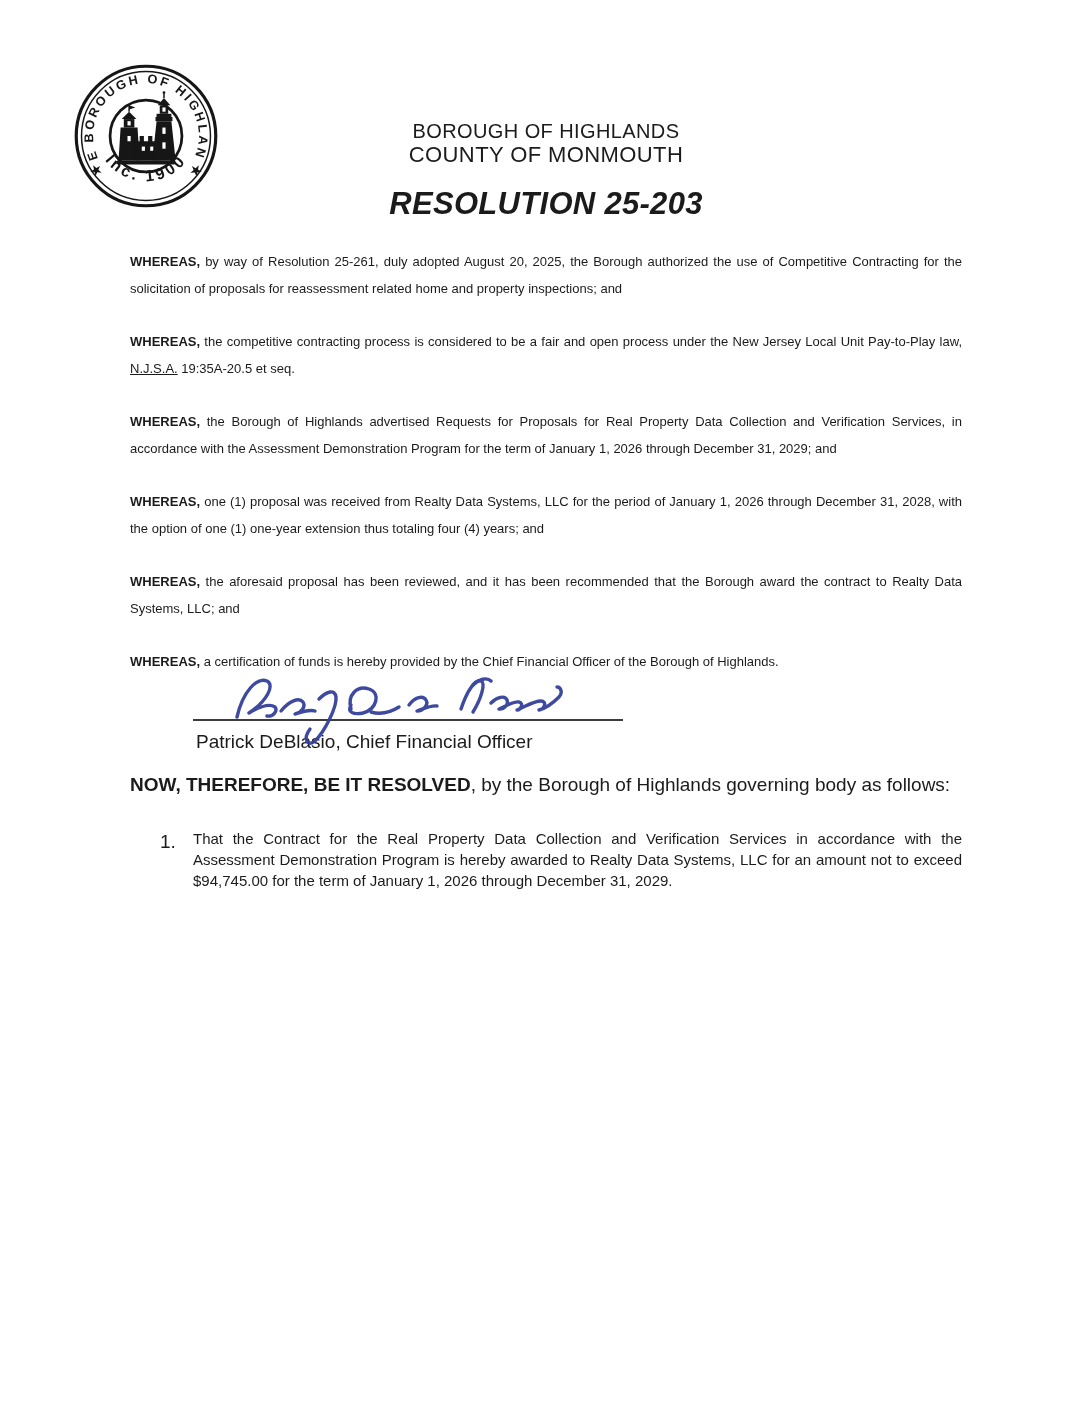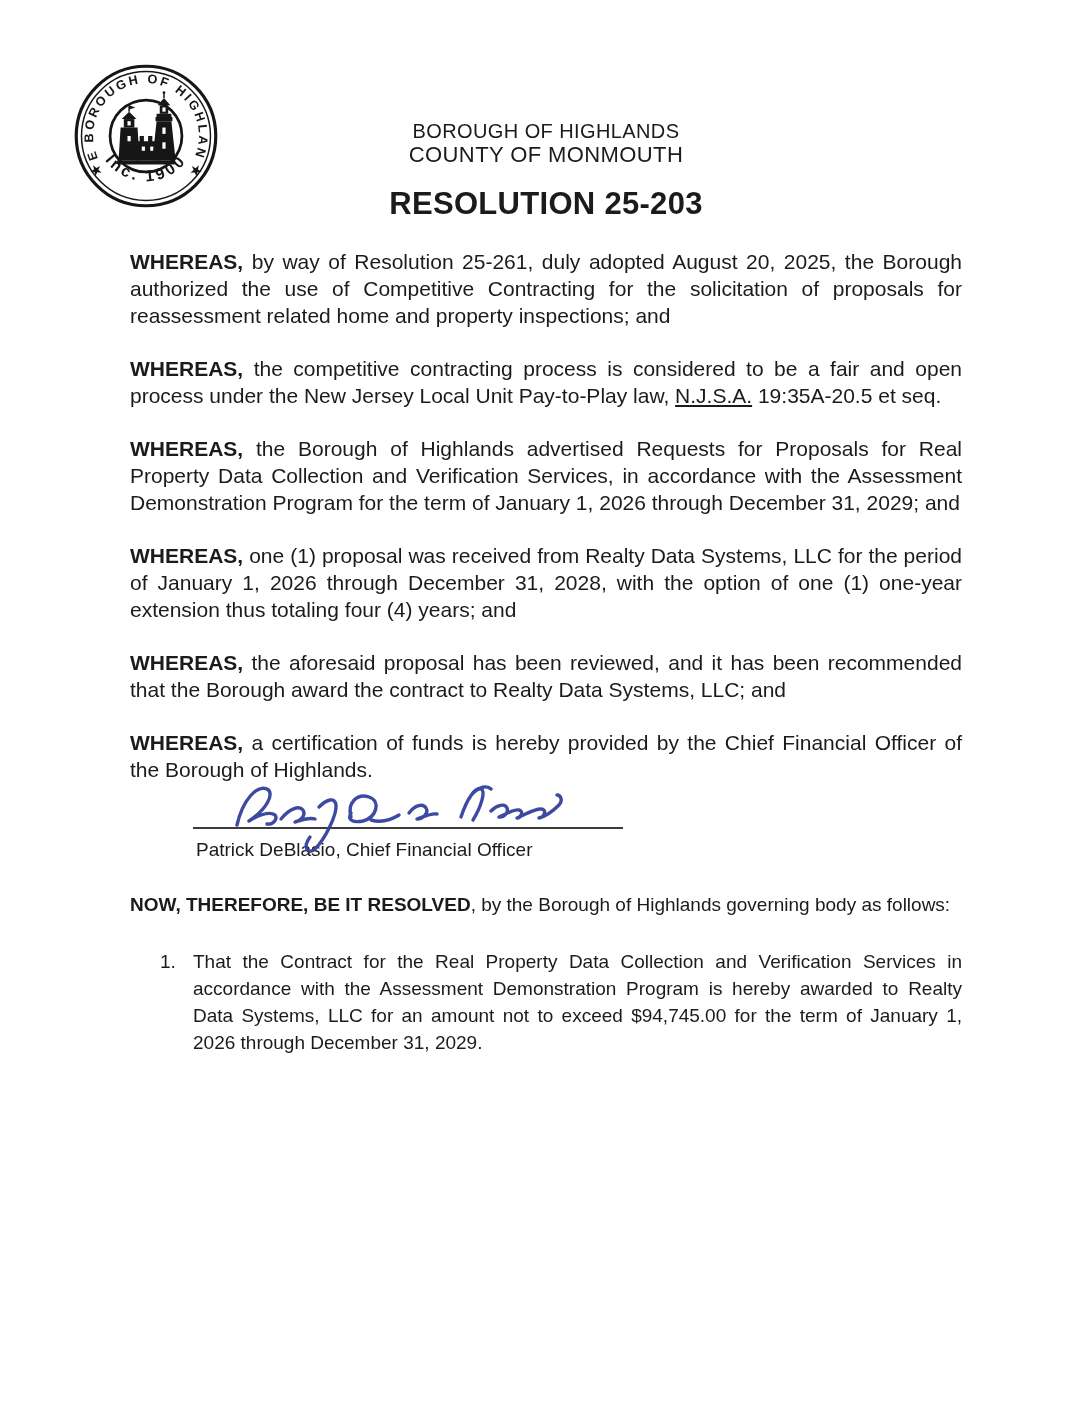--- a/index.html
+++ b/index.html
@@ -10,35 +10,35 @@
     padding:118px 126px 0 130px;
     background:#ffffff;
     font-family:"Liberation Sans", sans-serif;
     color:#1b1b1b;
     overflow:hidden;
   }
   .seal { position:absolute; left:72px; top:62px; width:148px; height:148px; }
   .hdr { text-align:center; }
   .hdr-org { font-size:20px; line-height:26px; letter-spacing:0.4px; }
   .hdr-county { font-size:22px; line-height:22px; letter-spacing:0.4px; }
-  .title { text-align:center; font-size:31px; line-height:36px; font-weight:bold; margin:20px 0 0 0; letter-spacing:0.3px; }
+  .title { text-align:center; font-size:31px; line-height:36px; font-weight:bold; margin:20px 0 0 0; letter-spacing:0.3px;font-style:italic; }
   .subtitle { font-weight:bold; text-align:justify; font-size:19.5px; line-height:28px; margin:15px 66px 0 63px; }
-  .para { font-size:21px; line-height:27px; text-align:justify; margin:26px 0 0 0; }
+  .para { font-size:13px; line-height:27px; text-align:justify; margin:26px 0 0 0; }
   .b { font-weight:bold; }
   .u { text-decoration:underline; }
   .cert { font-size:19px; line-height:27px; margin:26px 0 0 63px; white-space:nowrap; }
   .sig-block { position:relative; height:46px; margin-left:63px; }
   .sig-line { position:absolute; left:0; bottom:0; width:430px; border-bottom:2.5px solid #3c3c3c; }
   .sig-ink { position:absolute; left:30px; top:-36px; width:390px; height:112px; z-index:2; pointer-events:none; }
   .signatory { font-size:19px; line-height:27px; margin:7px 0 0 66px; }
-  .resolved { font-size:19px; line-height:27px; margin:28px 0 0 0; }
+  .resolved { font-size:19px; line-height:27px; margin:16px 0 0 0; }
   #resolved-list { margin:30px 0 0 0; padding:0; list-style:none; }
   .li-row { display:flex; }
   .li-num { flex:none; width:33px; margin-left:30px; font-size:19px; line-height:27px; }
-  .li-text { flex:1; text-align:justify; font-size:19px; line-height:27px; }
+  .li-text { flex:1; text-align:justify; font-size:15px; line-height:21px; }
 </style>
 </head>
 <body>
 
 <div class="page">
 
   <svg class="seal" viewBox="0 0 140 140" aria-hidden="true">
     <defs>
       <path id="arcTop" d="M 23.6,88.7 A 50,50 0 1 1 116.4,88.7" fill="none"></path>
       <path id="arcBottom" d="M 26,84 A 48,48 0 0 0 114,84" fill="none"></path>

